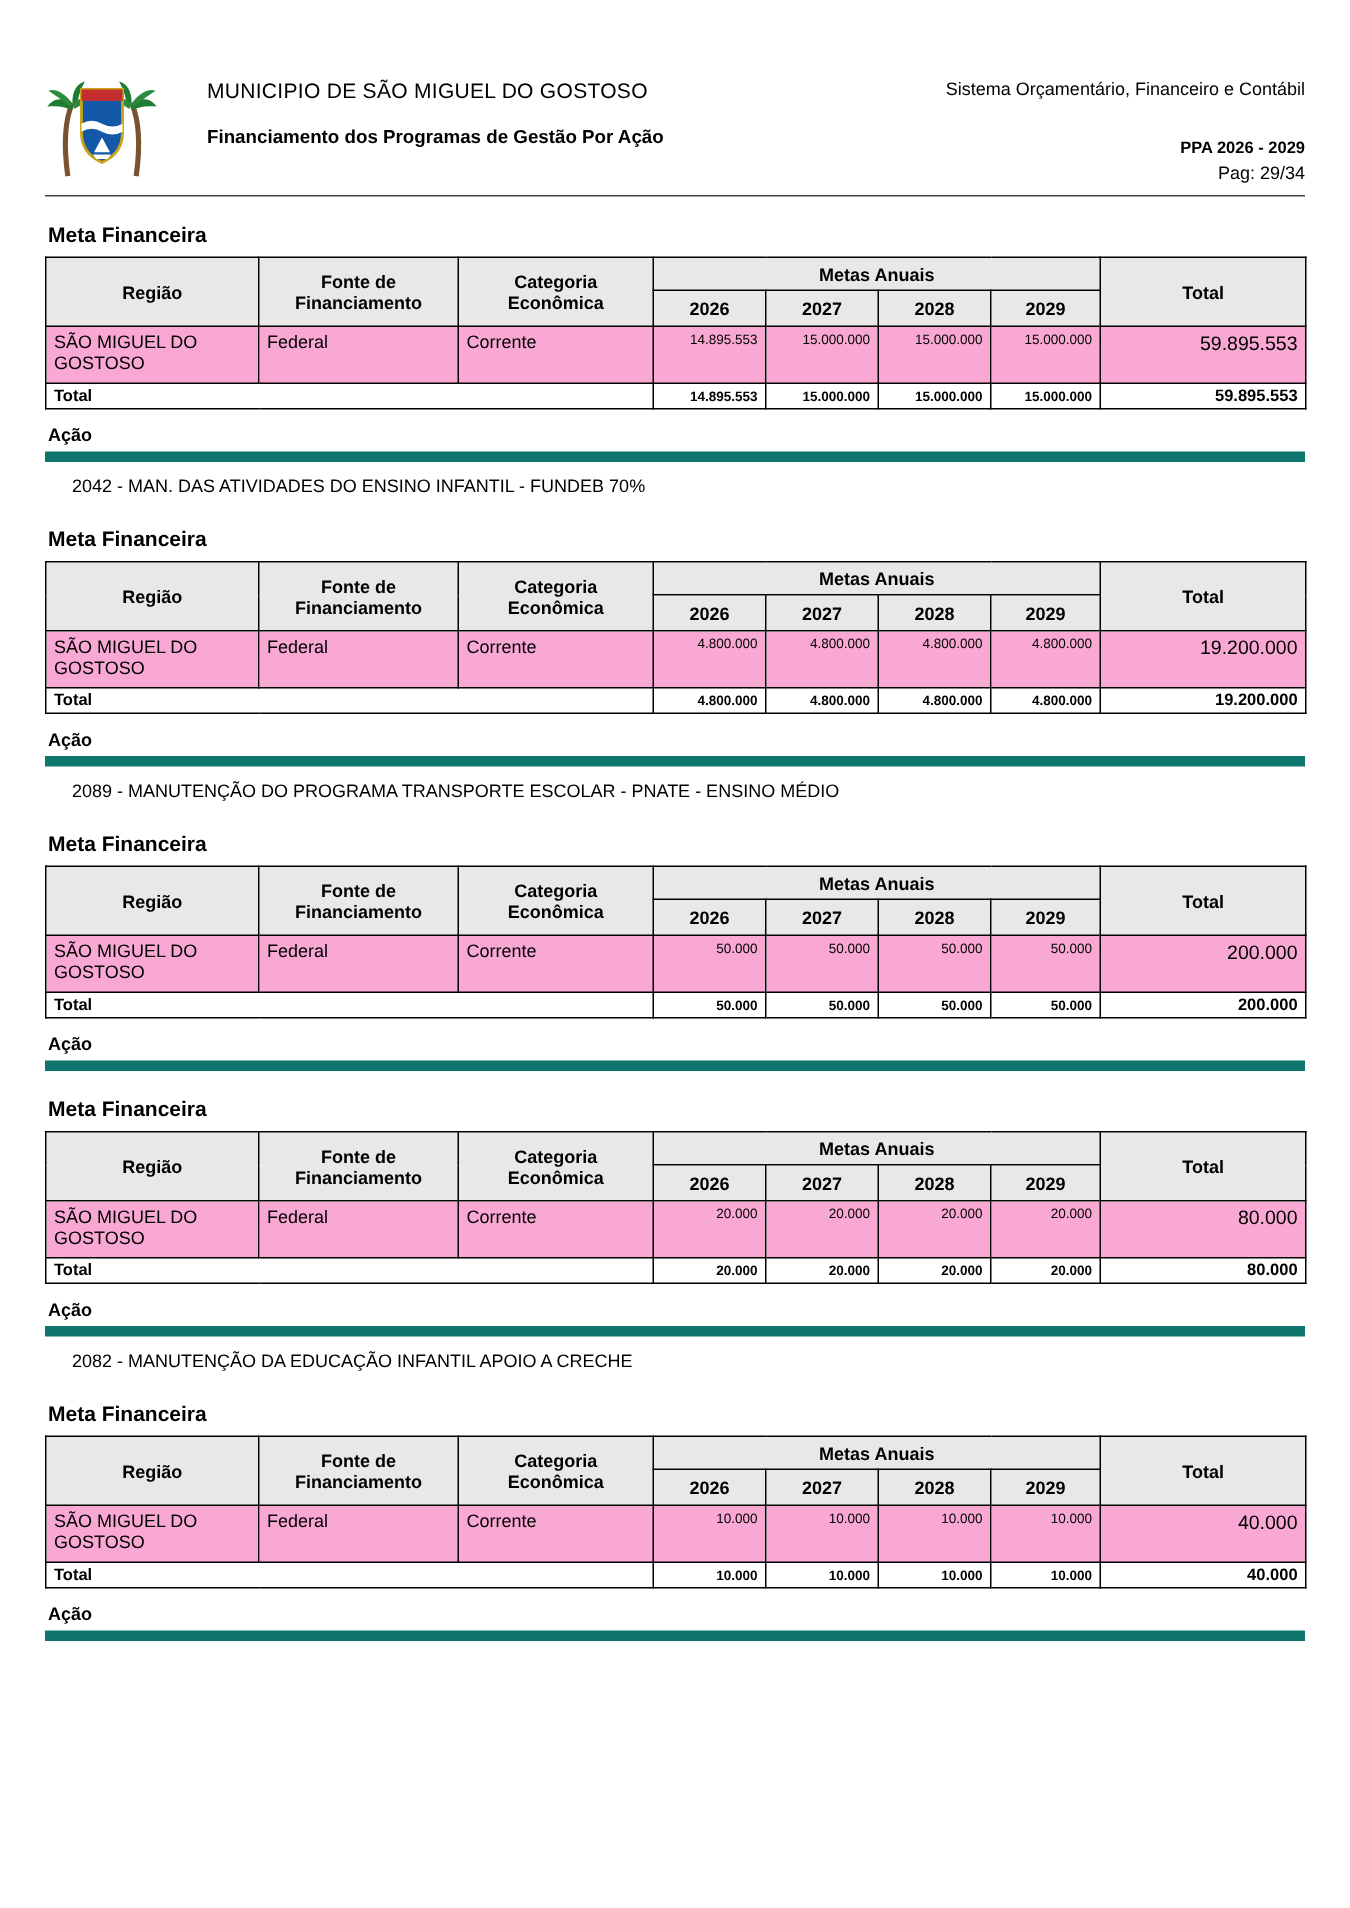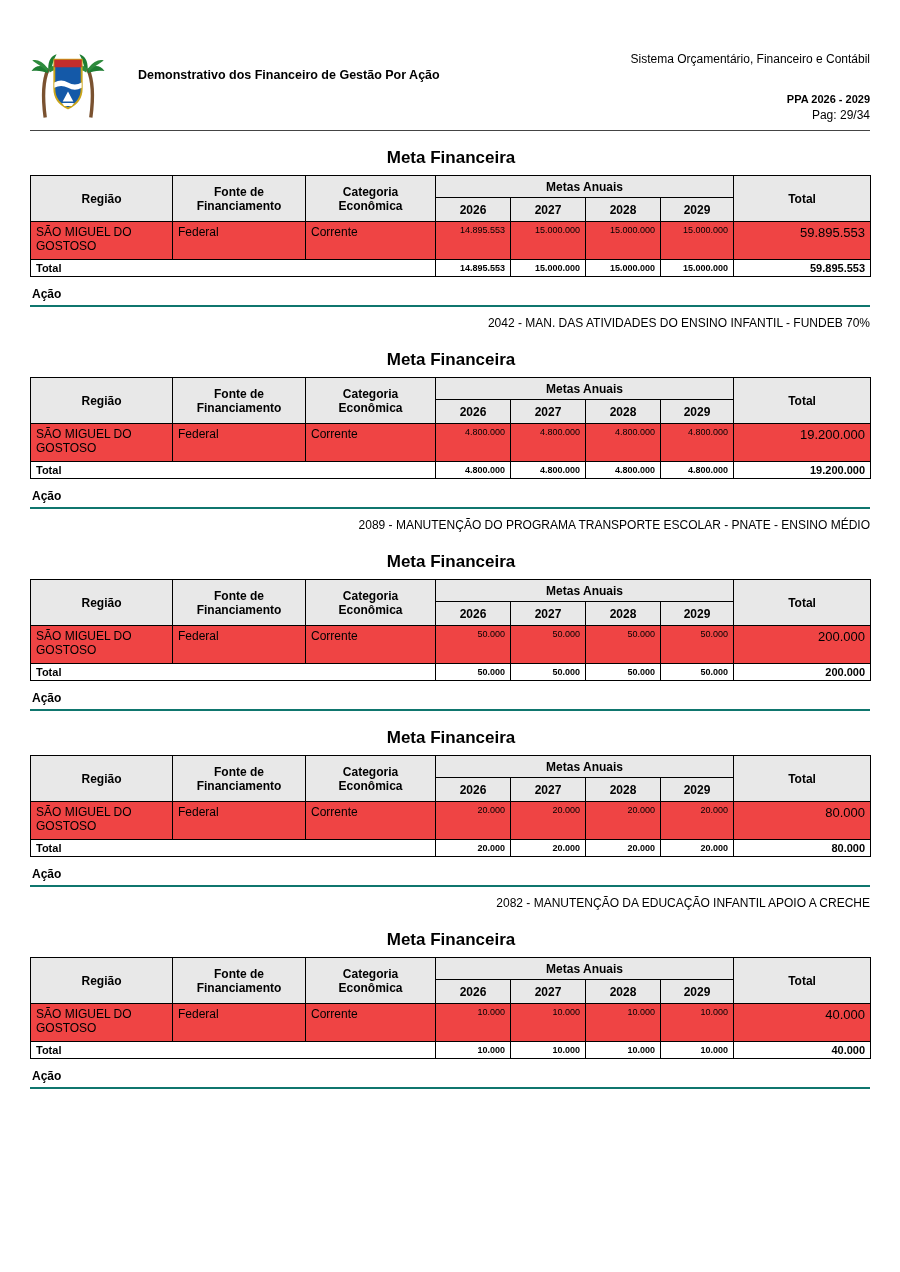--- a/index.html
+++ b/index.html
@@ -22,27 +22,27 @@
   .title-block { margin-left: 32px; padding-top: 8px; }
   .muni { font-size: 14px; letter-spacing: .2px; }
   .report-title { font-size: 12.5px; font-weight: bold; margin-top: 16px; }
   .right-block { margin-left: auto; text-align: right; padding-top: 8px; }
   .system { font-size: 12px; }
   .ppa { font-size: 11px; font-weight: bold; margin-top: 27px; }
   .page-num { font-size: 12px; margin-top: 3px; }
   .header-rule { border-bottom: 1px solid #444; margin-top: 6px; }
 
   
-  .meta-label { font-weight: bold; font-size: 17px; margin: 17px 0 0 2px; text-align: center; }
+  .meta-label { font-weight: bold; font-size: 14px; margin: 17px 0 0 2px; }
   .acao-heading {
     font-weight: bold; font-size: 12px;
     margin-top: 10px; padding: 0 0 4px 2px;
-    border-bottom: 2px solid #0f766e;
-  }
-  .acao-text { font-size: 12px; margin: 9px 0 20px 18px; text-align: right; }
+    border-bottom: 7px solid #0f766e;
+  }
+  .acao-text { font-size: 12px; margin: 9px 0 20px 18px; }
 
   
   table.meta-table {
     border-collapse: collapse;
     table-layout: fixed;
     width: 840px;
     margin-top: 7px;
   }
   .c-regiao { width: 142px; } .c-fonte { width: 133px; } .c-cat { width: 130px; }
   .c-y { width: 75px; } .c-y2 { width: 73px; } .c-total { width: 137px; }
@@ -51,21 +51,21 @@
   .meta-table thead th {
     background: #e8e8e8;
     font-weight: bold; font-size: 12px;
     text-align: center; padding: 2px;
   }
   .meta-table thead tr:first-child th { height: 22px; }
   .meta-table tr.years th { height: 24px; }
   .w100 { display: inline-block; max-width: 100px; }
   .w88  { display: inline-block; max-width: 88px; }
 
-  tr.data-row td { vertical-align: top; padding: 3px 5px; height: 38px; background: #ef4444; }
+  tr.data-row td { vertical-align: top; padding: 3px 5px; height: 38px; background: #f9a8d4; }
   td.txt   { font-size: 12px; }
   td.val   { font-size: 9px; text-align: right; }
   td.grand { font-size: 13px; text-align: right; vertical-align: middle; }
 
   tr.total-row td { font-weight: bold; padding: 2px 5px; height: 15px; background: #fff; }
   tr.total-row td.total-label { font-size: 11px; text-align: left; vertical-align: middle; }
   tr.total-row td.val { font-size: 9px; vertical-align: middle; }
   tr.total-row td.grand2 { font-size: 11px; text-align: right; vertical-align: middle; }
 </style>
 </head>
@@ -88,21 +88,22 @@
         <use href="#palm"></use>
         <use href="#palm" transform="translate(100,0) scale(-1,1)"></use>
         <path d="M32,18 h36 v38 q0,18 -18,26 q-18,-8 -18,-26 z" fill="#1459a8" stroke="#caa41a" stroke-width="2.5"></path>
         <rect x="32" y="18" width="36" height="10" fill="#c32d2d"></rect>
         <path d="M32,48 q9,-5 18,0 t18,0 v7 q-9,5 -18,0 t-18,0 z" fill="#ffffff"></path>
         <path d="M50,60 l7,13 h-14 z" fill="#ffffff"></path>
         <path d="M42,75 h16 l-3,4 h-10 z" fill="#ffffff"></path>
       </svg>
     </div>
     <div class="title-block">
-      <div class="report-title">Demonstrativo dos Financeiro de Gestão Por Ação</div>
+      <div class="muni">MUNICIPIO DE SÃO MIGUEL DO GOSTOSO</div>
+      <div class="report-title">Financiamento dos Programas de Gestão Por Ação</div>
     </div>
     <div class="right-block">
       <div class="system">Sistema Orçamentário, Financeiro e Contábil</div>
       <div class="ppa">PPA 2026 - 2029</div>
       <div class="page-num">Pag: 29/34</div>
     </div>
   </header>
   <div class="header-rule"></div>
 
   <section class="report-section">

